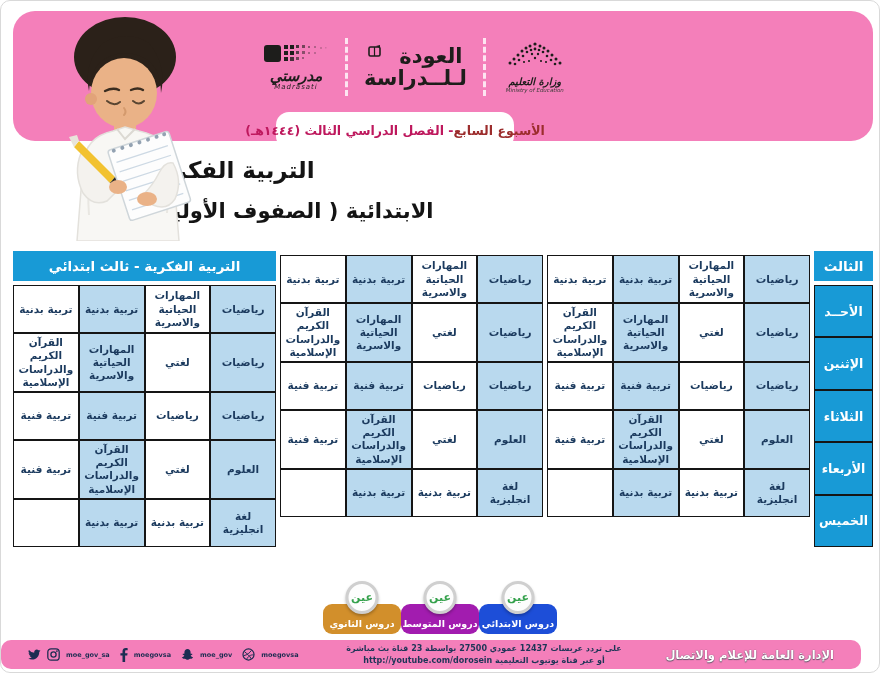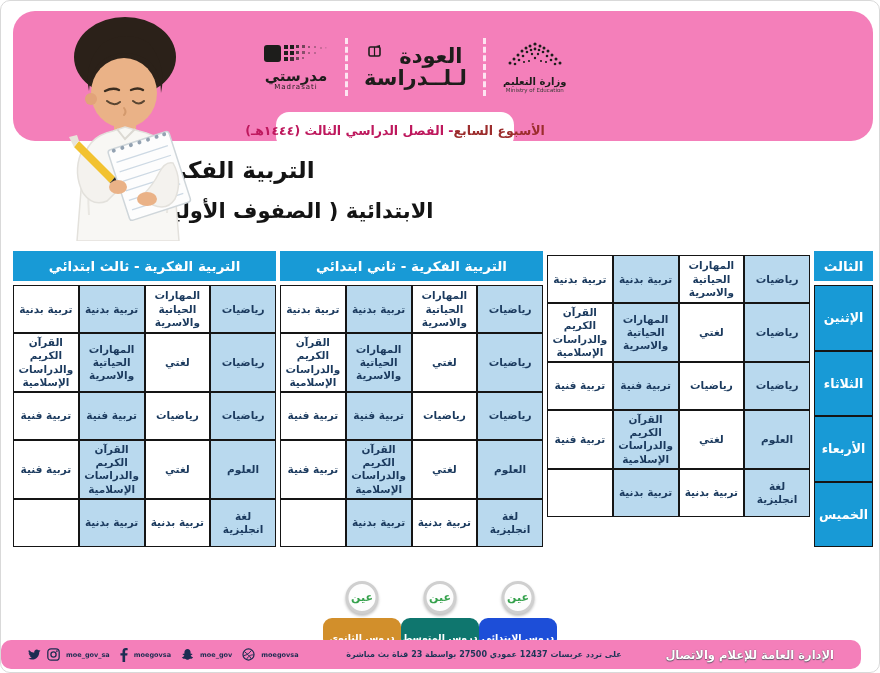--- a/index.html
+++ b/index.html
@@ -6,21 +6,21 @@
   html,body { width:880px; height:673px; }
   body { font-family:"DejaVu Sans", sans-serif; background:#fff; }
   .page { position:relative; width:880px; height:673px; background:#fff;
           border:1px solid #d9d9d9; border-radius:10px; overflow:hidden; }
 
   
   .pink-header { position:absolute; left:12px; top:10px; width:860px; height:130px;
                  background:#f47fba; border-radius:22px; }
   .logos { position:absolute; left:250px; top:16px; height:80px; display:flex;
            align-items:center; }
-  .logo-block { display:flex; flex-direction:column; align-items:center; justify-content:space-between; color:#1d1d1b; }
+  .logo-block { display:flex; flex-direction:column; align-items:center; justify-content:space-between; color:#1d1d1b;font-style:italic; }
   .logo-sep { border-left:3px dashed rgba(255,255,255,.8); height:58px; margin:0 16px; }
   .madrasati-ar { font-weight:bold; font-size:15px; margin-top:2px; }
   .madrasati-en { font-size:7px; letter-spacing:1px; margin-top:-2px; }
   .b2s { text-align:center; font-weight:bold; color:#1d1d1b; line-height:1.05; }
   .b2s .l1 { font-size:21px; display:flex; align-items:flex-start; gap:17px; justify-content:center;}
   .b2s .l2 { font-size:21px; }
   .ministry-ar { font-size:10px; font-weight:bold; margin-top:1px; }
   .ministry-en { font-size:5.5px; color:#3a3a38; }
 
   
@@ -59,26 +59,26 @@
 
   
   .buttons { position:absolute; left:0; right:0; top:580px; display:flex;
              justify-content:center; direction:ltr; }
   .btn-group { position:relative; width:78px; height:53px; }
   .ain-badge { position:absolute; left:50%; transform:translateX(-50%); top:0;
                width:33px; height:33px; border-radius:50%; background:#fdfdfd;
                border:3px solid #cfcfcf; box-shadow:0 2px 3px rgba(0,0,0,.25);
                display:flex; align-items:center; justify-content:center;
                color:#35a14c; font-weight:bold; font-size:11px; z-index:2; }
-  .btn { position:absolute; left:0; top:37px; width:100%; height:30px; border:none;
+  .btn { position:absolute; left:0; top:23px; width:100%; height:30px; border:none;
          border-radius:9px; color:#fff; font-weight:bold; font-size:9.5px;
          font-family:"DejaVu Sans", sans-serif; display:flex; align-items:flex-end;
          justify-content:center; padding-bottom:5px; cursor:pointer; }
   .btn.orange { background:#d28f2b; }
-  .btn.green  { background:#0f766e; }
+  .btn.green  { background:#a21caf; }
   .btn.blue   { background:#1d4ed8; }
 
   
   .footer { position:absolute; left:0; top:639px; width:860px; height:29px;
             background:#f47fba; border-radius:10px; display:flex; align-items:center;
             justify-content:space-between; padding:0 27px; direction:ltr; }
   .socials { display:flex; align-items:center; gap:6px; color:#1d2d52; }
   .socials svg { display:block; }
   .handle { font-size:6.5px; font-weight:bold; color:#1d2d52; margin-right:4px; }
   .freq { text-align:center; direction:rtl; color:#1d3557; font-weight:bold;
@@ -233,20 +233,21 @@
   <div class="main-title">
     <div class="t1">التربية الفكرية</div>
     <div class="t2">الابتدائية ( الصفوف الأولية)</div>
   </div>
 
   <div class="tt">
 
     <div class="day-col">
       <div class="blue-bar">الثالث</div>
       <div class="day-body">
+        <div class="day-cell">الأحــد</div>
         <div class="day-cell">الإثنين</div>
         <div class="day-cell">الثلاثاء</div>
         <div class="day-cell">الأربعاء</div>
         <div class="day-cell">الخميس</div>
       </div>
     </div>
 
     <div class="sec">
       <div class="sec-body">
         <div class="cell a">رياضيات</div>
@@ -266,21 +267,20 @@
         <div class="cell a">القرآن الكريم والدراسات الإسلامية</div>
         <div class="cell">تربية فنية</div>
         <div class="cell a">لغة انجليزية</div>
         <div class="cell">تربية بدنية</div>
         <div class="cell a">تربية بدنية</div>
         <div class="cell"></div>
       </div>
     </div>
 
     <div class="sec">
-      <div class="blue-bar">التربية الفكرية - ثاني ابتدائي</div>
       <div class="sec-body">
         <div class="cell a">رياضيات</div>
         <div class="cell">المهارات الحياتية والاسرية</div>
         <div class="cell a">تربية بدنية</div>
         <div class="cell">تربية بدنية</div>
         <div class="cell a">رياضيات</div>
         <div class="cell">لغتي</div>
         <div class="cell a">المهارات الحياتية والاسرية</div>
         <div class="cell">القرآن الكريم والدراسات الإسلامية</div>
         <div class="cell a">رياضيات</div>
@@ -360,17 +360,18 @@
       </svg>
       <span class="handle">moe_gov</span>
       <svg width="13" height="13" viewBox="0 0 16 16">
         <circle cx="8" cy="8" r="6.8" fill="none" stroke="#1d2d52" stroke-width="1.5"></circle>
         <path d="M3 4.5c3 2.5 6 4.5 8.5 9M11.5 3C9.5 6 6.5 8.5 2 9.5M5.5 14.5C7 10.5 10.5 8 14.5 8.5" fill="none" stroke="#1d2d52" stroke-width="1.2"></path>
       </svg>
       <span class="handle">moegovsa</span>
     </div>
     <div class="freq">
       <div>على تردد عربسات 12437 عمودي 27500 بواسطة 23 قناة بث مباشرة</div>
+      <div>أو عبر قناة يوتيوب التعليمية http://youtube.com/dorosein</div>
     </div>
     <div class="dept">الإدارة العامة للإعلام والاتصال</div>
   </div>
 
 </div>
 
 </body></html>

